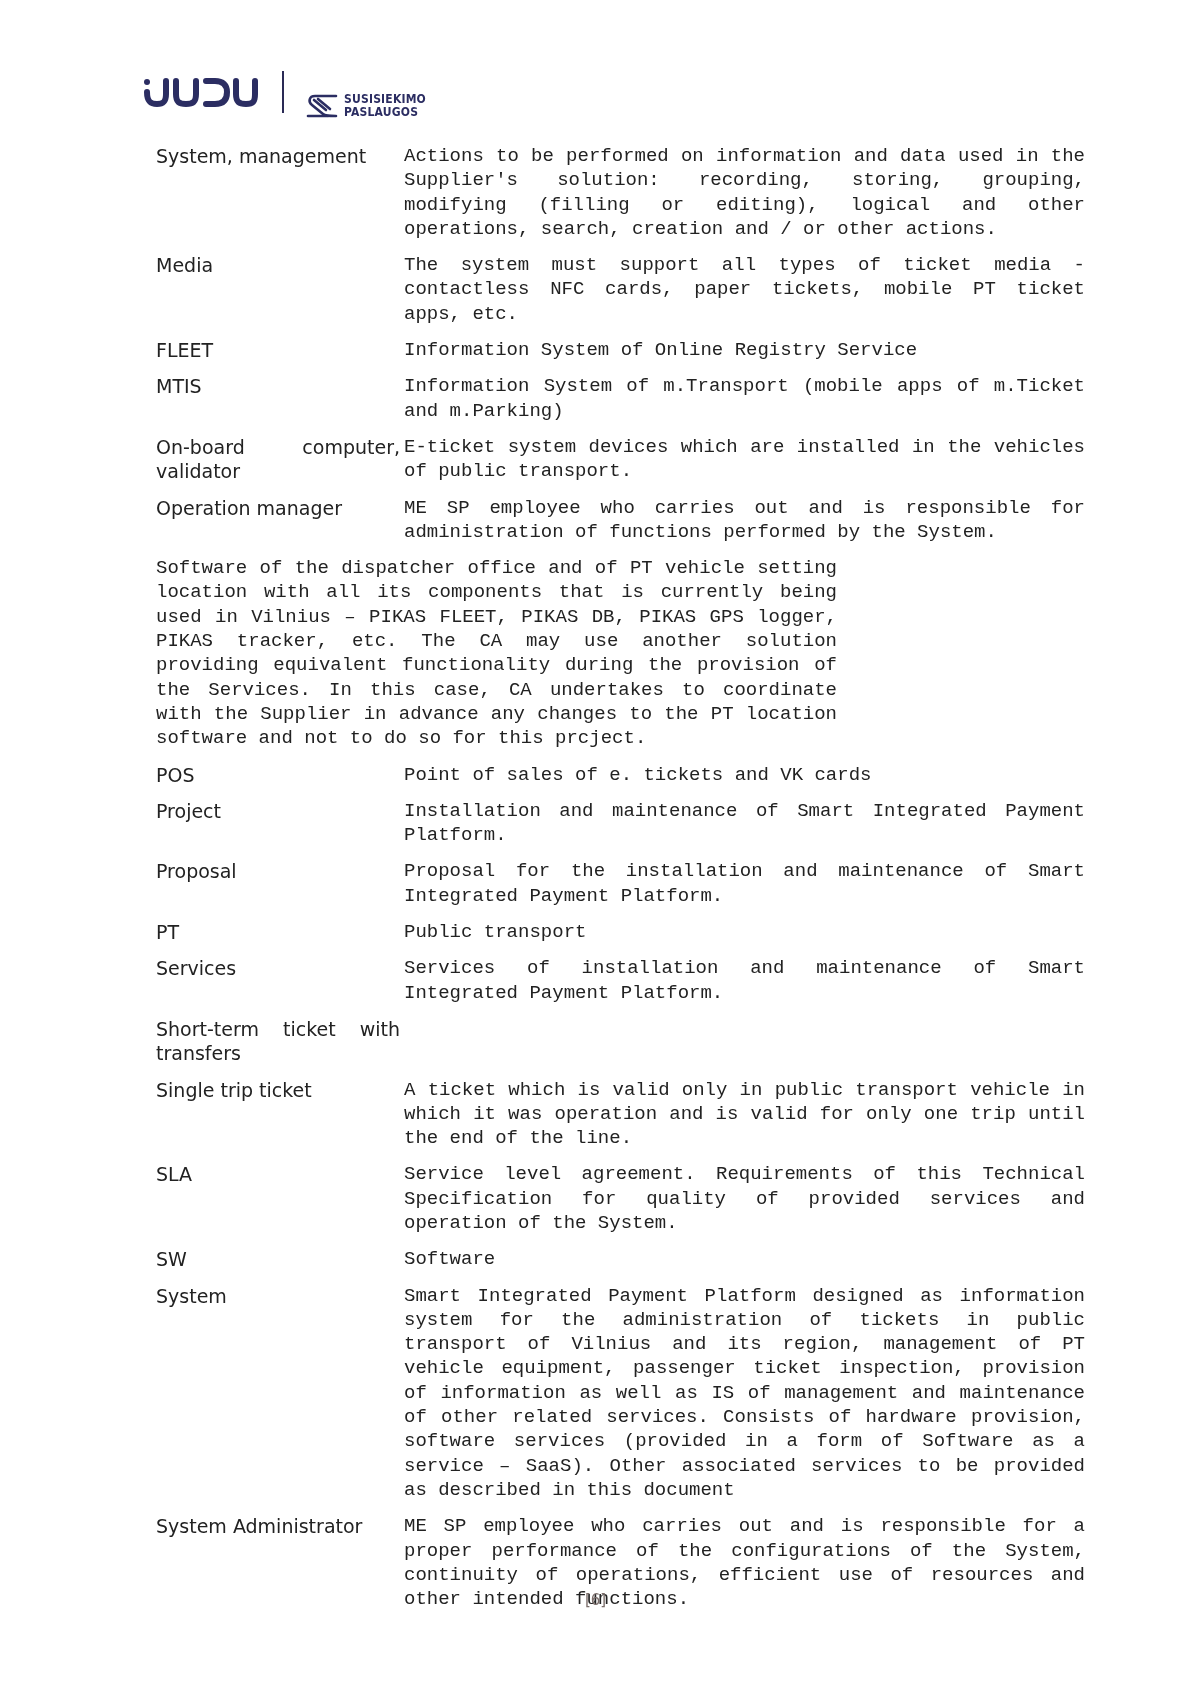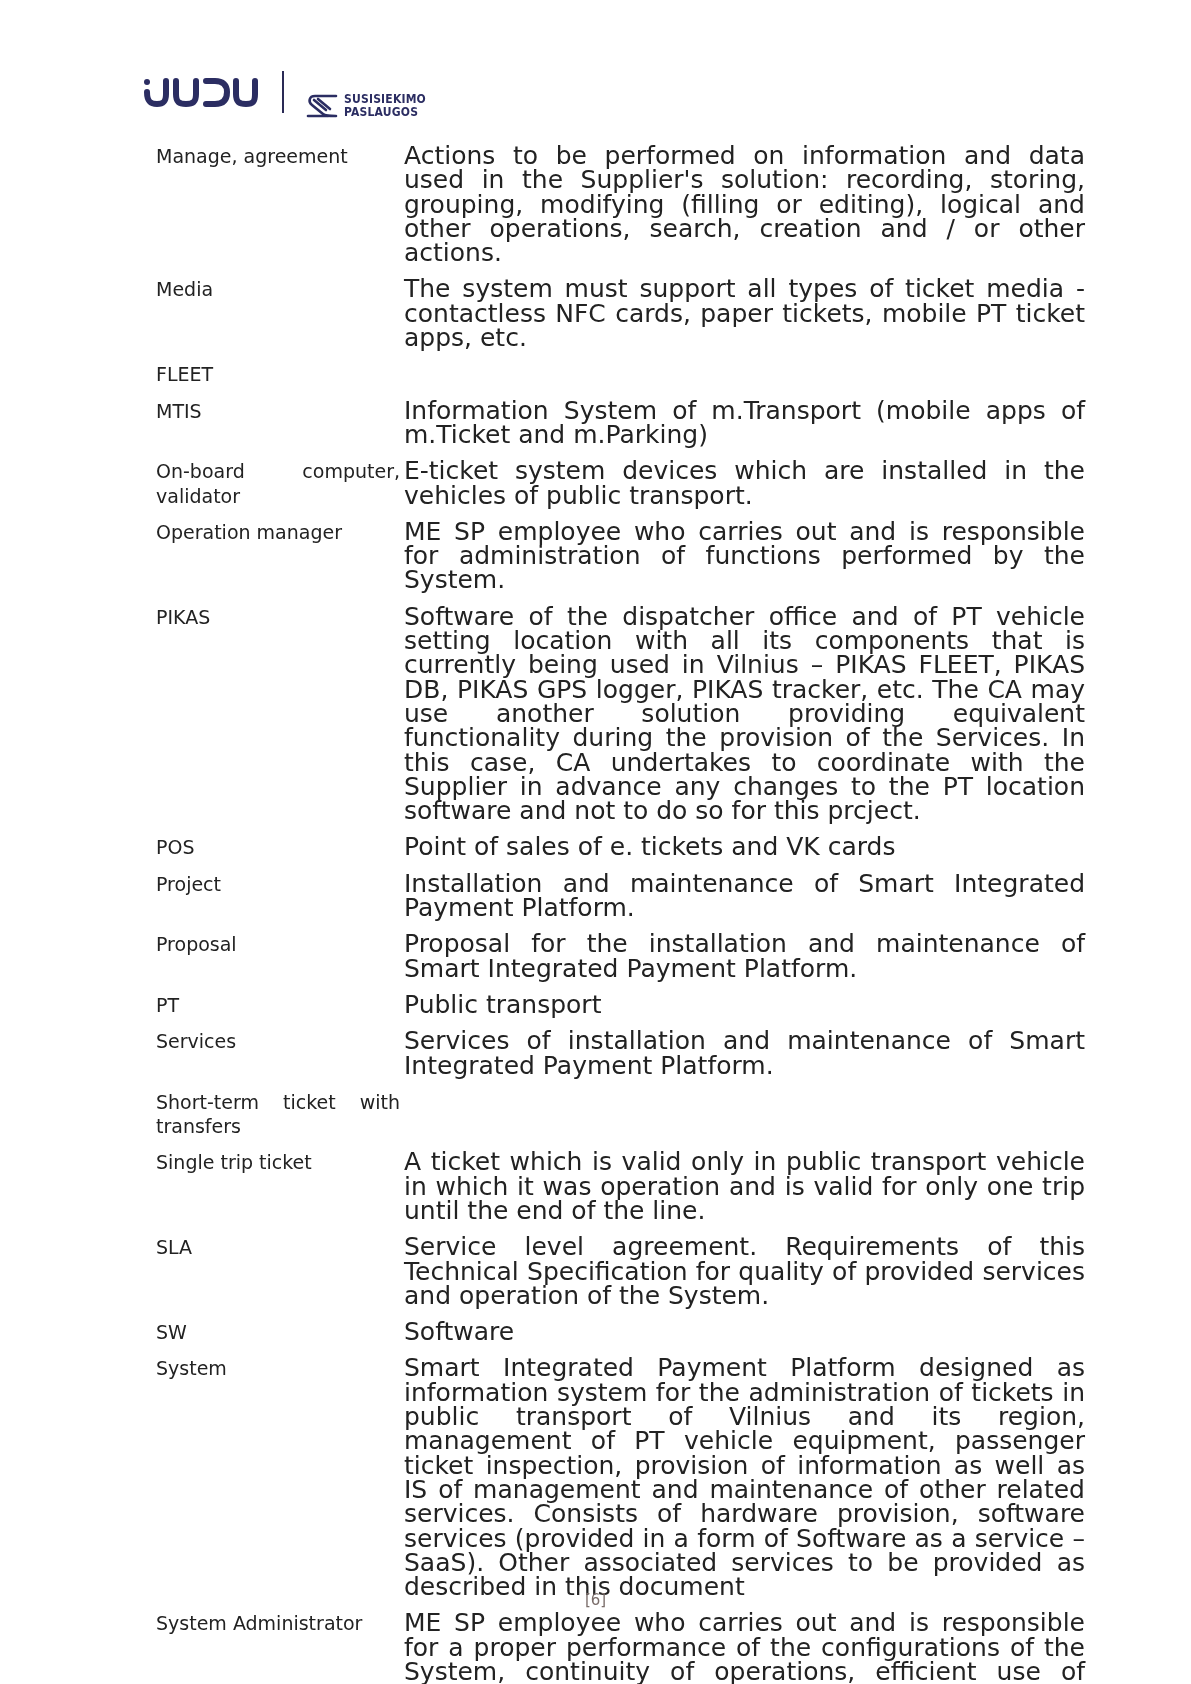--- a/index.html
+++ b/index.html
@@ -7,21 +7,21 @@
          font-family: "DejaVu Sans", sans-serif; color: #1a1a1a; }
   .header { position: absolute; left: 143px; top: 70px; height: 44px; display: flex; align-items: center; }
   .logo-judu { display: flex; align-items: center; }
   .logo-sep { width: 2px; height: 42px; background: #2a2a55; margin: 0 22px 0 24px; }
   .logo-sp { display: flex; align-items: center; margin-top: 27px; }
   .logo-sp-text { font-family: "DejaVu Sans Condensed", "DejaVu Sans", sans-serif; font-weight: bold;
                   color: #2b2d62; font-size: 12px; line-height: 13px; letter-spacing: 0.2px; margin-left: 6px; }
   .glossary { position: absolute; left: 156px; top: 144px; width: 930px; }
   .row { display: flex; margin-bottom: 12px; }
   .term { width: 248px; flex: none; font-size: 19px; line-height: 24.3px; color: #222; text-align: justify; padding-right: 4px; box-sizing: border-box; }
-  .def { width: 681px; flex: none; font-size: 25px; line-height: 24.3px; color: #222; text-align: justify; }
+  .def { width: 681px; flex: none; font-size: 19px; line-height: 24.3px; color: #222; text-align: justify; font-family: Liberation Mono, monospace; }
   .page-num { position: absolute; left: 0; width: 1191px; top: 1591px; text-align: center;
               font-size: 15px; color: #7a6d6a; }
 </style>
 </head>
 <body>
 
 <div class="header">
   <div class="logo-judu">
     <svg width="115" height="32" viewBox="0 0 115 32">
       <g fill="none" stroke="#2b2d62" stroke-width="6" stroke-linecap="round">
@@ -45,44 +45,44 @@
     </svg>
     <div class="logo-sp-text">
       <div>SUSISIEKIMO</div>
       <div>PASLAUGOS</div>
     </div>
   </div>
 </div>
 
 <div class="glossary">
   <div class="row">
-      <div class="term">Manage, agreement</div>
+      <div class="term">System, management</div>
       <div class="def">Actions to be performed on information and data used in the Supplier's solution: recording, storing, grouping, modifying (filling or editing), logical and other operations, search, creation and / or other actions.</div>
     </div>
   <div class="row">
       <div class="term">Media</div>
       <div class="def">The system must support all types of ticket media - contactless NFC cards, paper tickets, mobile PT ticket apps, etc.</div>
     </div>
   <div class="row">
       <div class="term">FLEET</div>
+      <div class="def">Information System of Online Registry Service</div>
     </div>
   <div class="row">
       <div class="term">MTIS</div>
       <div class="def">Information System of m.Transport (mobile apps of m.Ticket and m.Parking)</div>
     </div>
   <div class="row">
       <div class="term">On-board computer, validator</div>
       <div class="def">E-ticket system devices which are installed in the vehicles of public transport.</div>
     </div>
   <div class="row">
       <div class="term">Operation manager</div>
       <div class="def">ME SP employee who carries out and is responsible for administration of functions performed by the System.</div>
     </div>
   <div class="row">
-      <div class="term">PIKAS</div>
       <div class="def">Software of the dispatcher office and of PT vehicle setting location with all its components that is currently being used in Vilnius – PIKAS FLEET, PIKAS DB, PIKAS GPS logger, PIKAS tracker, etc. The CA may use another solution providing equivalent functionality during the provision of the Services. In this case, CA undertakes to coordinate with the Supplier in advance any changes to the PT location software and not to do so for this prcject.</div>
     </div>
   <div class="row">
       <div class="term">POS</div>
       <div class="def">Point of sales of e. tickets and VK cards</div>
     </div>
   <div class="row">
       <div class="term">Project</div>
       <div class="def">Installation and maintenance of Smart Integrated Payment Platform.</div>
     </div>

